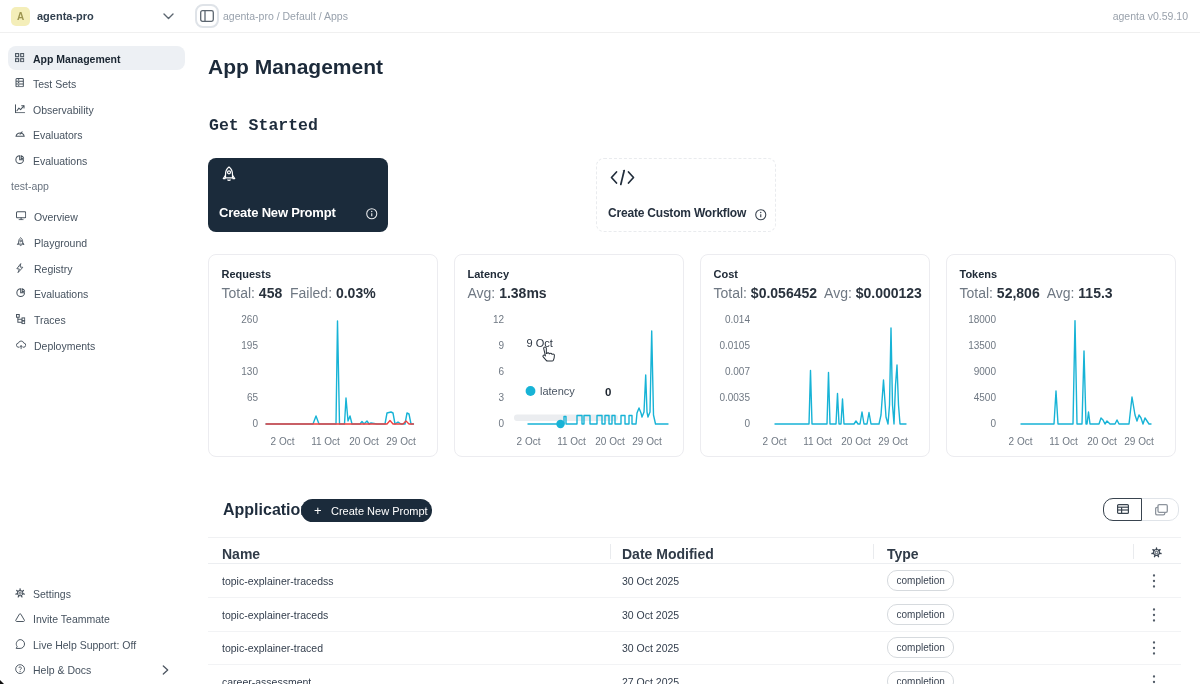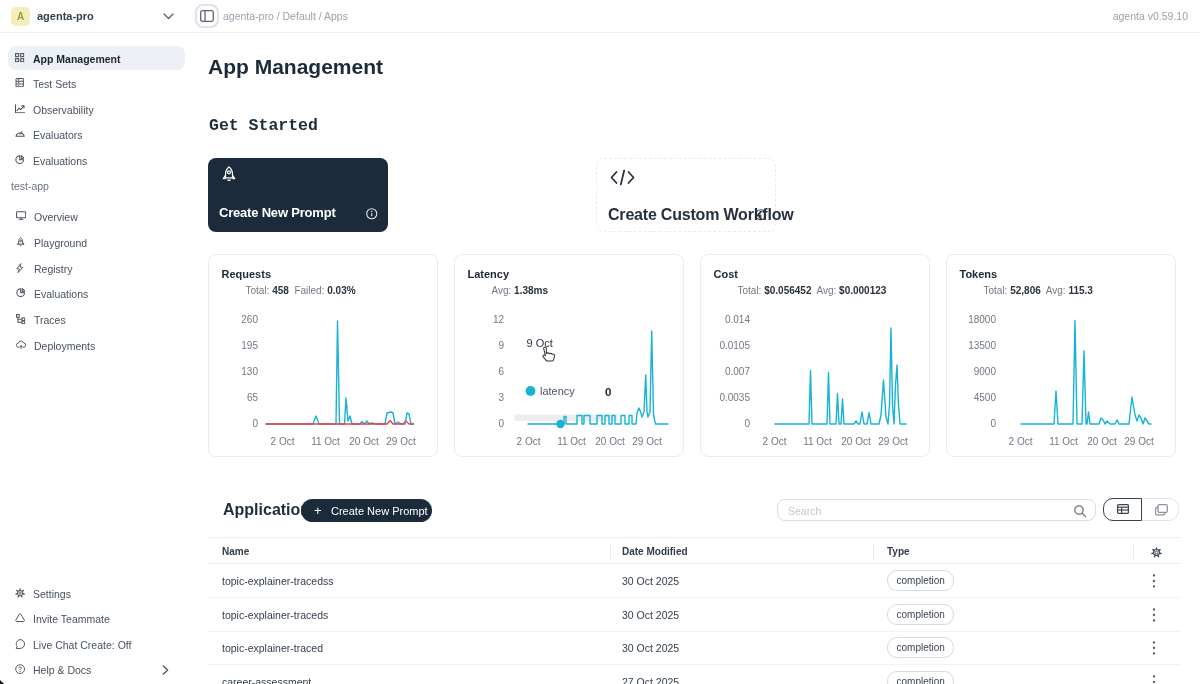--- a/index.html
+++ b/index.html
@@ -29,39 +29,39 @@
   .h2 { position:absolute; font-size:16.5px; font-weight:600; color:#1e2c3c; }
 
   .gcard { position:absolute; top:158px; width:180px; height:74px; border-radius:8px; }
   .gcard .lbl { position:absolute; left:11px; top:46.5px; font-size:13px; font-weight:600; white-space:nowrap; letter-spacing:-0.2px; }
   #gc1 { left:208px; background:#1b2b3b; color:#fff; }
   #gc2 { left:402px; border:1px dashed #e9ebee; background:#fff; color:#26313f; }
   #gc3 { left:596px; border:1px dashed #e9ebee; background:#fff; color:#26313f; }
 
   .scard { position:absolute; top:254px; width:230px; height:203px; border:1px solid #ececf0; border-radius:8px; background:#fff; }
   .scard .t { position:absolute; left:12.5px; top:12.5px; font-size:11px; font-weight:700; color:#202b38; }
-  .scard .s { position:absolute; left:12.5px; top:29.5px; font-size:10px; color:#6f7883;margin-left:24px; }
+  .scard .s { position:absolute; left:12.5px; top:29.5px; font-size:14px; color:#6f7883; }
   .scard .s b { color:#29323d; }
   #sc1 { left:208px; } #sc2 { left:454px; } #sc3 { left:700px; } #sc4 { left:946px; }
   .chart { position:absolute; left:0; top:0; }
 
   
   #apph { position:absolute; left:223px; top:501px; font-size:16px; font-weight:600; color:#1e2c3c;text-align:center; }
   #newbtn { position:absolute; left:301px; top:499px; width:131px; height:23px; border-radius:11.5px; background:#1b2b3b; color:#fff; font-size:12px; }
   #newbtn span.p { position:absolute; left:13px; top:3.5px; font-size:13px; font-weight:400;}
   #newbtn span.t { position:absolute; left:30px; top:5.5px; font-size:11px; font-weight:500; white-space:nowrap; }
   #search { position:absolute; left:777px; top:499px; width:319px; height:22px; border:1px solid #dbdfe4; border-radius:8px; background:#fff; }
   #search .ph { position:absolute; left:10px; top:5px; font-size:10.5px; color:#c2c8d0; }
   #seg { position:absolute; left:1103px; top:498px; width:76px; height:23px; border:1px solid #e0e4e9; border-radius:10px; background:#fff; }
   #segl { position:absolute; left:-1px; top:-1px; width:39px; height:23px; border:1.5px solid #39444f; border-radius:10px 0 0 10px; background:#fff; }
 
   
   #tbl { position:absolute; left:208px; top:537px; width:973px; }
   .thead { position:absolute; left:0; top:0; width:973px; height:27px; border-top:1px solid #f0f1f3; border-bottom:1px solid #eceef1; }
-  .th { position:absolute; top:8px; font-size:10px; font-weight:700; color:#303b48; }
+  .th { position:absolute; top:8px; font-size:14px; font-weight:700; color:#303b48; }
   .vd { position:absolute; top:6px; width:1px; height:15px; background:#e9ebee; }
   .trow { position:absolute; left:0; width:973px; height:34px; border-bottom:1px solid #f2f3f5; }
   .td { position:absolute; top:11px; font-size:10.5px; color:#323d4c; }
   .tag { position:absolute; left:679px; top:6px; height:21px; line-height:20px; padding:0 8.5px; border:1px solid #d6dade; border-radius:10px; font-size:10px; color:#3b4553; background:#fff; }
   .dots { position:absolute; left:944px; top:9px; }
 
   svg { display:block; }
 </style>
 </head>
 <body>
@@ -242,21 +242,21 @@
           </svg>
         </span>
         <span class="txt">Invite Teammate</span>
       </div>
     <div class="nav-item" style="top:631.5px">
         <span class="ic">
           <svg width="12" height="12" viewBox="0 0 12 12">
             <path d="M6,0.7 a5.2,5.2 0 0 1 0,10.4 l-4.6,0 l1.1,-2.2 a5.2,5.2 0 0 1 3.5,-8.2 z" fill="none" stroke="#49545f" stroke-width="1.15" stroke-linejoin="round"></path>
           </svg>
         </span>
-        <span class="txt">Live Chat Create: Off</span>
+        <span class="txt">Live Help Support: Off</span>
       </div>
     <div class="nav-item" style="top:657px">
         <span class="ic">
           <svg width="12" height="12" viewBox="0 0 12 12">
             <g fill="none" stroke="#49545f" stroke-width="1.1">
               <circle cx="6" cy="6" r="5.2"></circle>
               <path d="M4.5,4.7 a1.5,1.5 0 1 1 2.2,1.5 c-0.5,0.3 -0.7,0.6 -0.7,1.1"></path>
             </g>
             <circle cx="6" cy="8.9" r="0.7" fill="#49545f"></circle>
           </svg>
@@ -299,21 +299,21 @@
           <line x1="14.2" y1="1.5" x2="10.8" y2="15.5"></line>
         </g>
       </svg>
       <svg style="position:absolute;left:158px;top:50px" width="11.5" height="11.5" viewBox="0 0 13 13">
         <g stroke="#39434f" fill="none" stroke-width="1.2">
           <circle cx="6.5" cy="6.5" r="5.7"></circle>
         </g>
         <circle cx="6.5" cy="3.9" r="0.8" fill="#39434f"></circle>
         <line x1="6.5" y1="5.8" x2="6.5" y2="9.4" stroke="#39434f" stroke-width="1.3"></line>
       </svg>
-    <div class="lbl" style="font-size:16px;letter-spacing:-0.2px">Create Custom Workflow</div>
+    <div class="lbl" style="font-size:12px;letter-spacing:-0.2px">Create Custom Workflow</div>
   </div>
 
   <div class="scard" id="sc1">
     <svg class="chart" width="230" height="203" viewBox="0 0 230 203">
         <text x="49" y="68" text-anchor="end" font-size="10" fill="#6f7883">260</text>
 <text x="49" y="94" text-anchor="end" font-size="10" fill="#6f7883">195</text>
 <text x="49" y="120" text-anchor="end" font-size="10" fill="#6f7883">130</text>
 <text x="49" y="146" text-anchor="end" font-size="10" fill="#6f7883">65</text>
 <text x="49" y="172" text-anchor="end" font-size="10" fill="#6f7883">0</text>
 <text x="73.5" y="190" text-anchor="middle" font-size="10" fill="#6f7883">2 Oct</text>
@@ -382,27 +382,20 @@
       </svg>
     <div class="t">Tokens</div>
     <div class="s">Total: <b>52,806</b>&nbsp; Avg: <b>115.3</b></div>
   </div>
 
   <div id="apph">Application</div>
   <div id="newbtn">
       <span class="p">+</span>
       <span class="t">Create New Prompt</span>
     </div>
-  <div id="search">
-      <span class="ph">Search</span>
-    <svg style="position:absolute;right:8px;top:4px" width="14" height="14" viewBox="0 0 14 14">
-        <circle cx="6" cy="6" r="4.2" fill="none" stroke="#6a737e" stroke-width="1.3"></circle>
-        <line x1="9.2" y1="9.2" x2="12.6" y2="12.6" stroke="#6a737e" stroke-width="1.3" stroke-linecap="round"></line>
-      </svg>
-  </div>
   <div id="seg">
     <div id="segl">
       <svg style="margin:5px 0 0 13px" width="12" height="10" viewBox="0 0 12 10">
           <rect x="0.6" y="0.6" width="10.8" height="8.8" rx="1" fill="none" stroke="#39444f" stroke-width="1.2"></rect>
           <line x1="0.6" y1="3.2" x2="11.4" y2="3.2" stroke="#39444f" stroke-width="1.2"></line>
           <line x1="0.6" y1="6" x2="11.4" y2="6" stroke="#39444f" stroke-width="1.2"></line>
           <line x1="4.6" y1="3.2" x2="4.6" y2="9.4" stroke="#39444f" stroke-width="1.2"></line>
         </svg>
     </div>
     <svg style="position:absolute; left:51px; top:5px;" width="13" height="12" viewBox="0 0 13 12">

